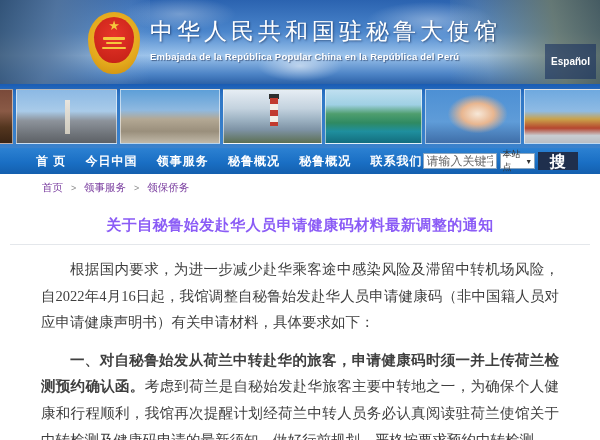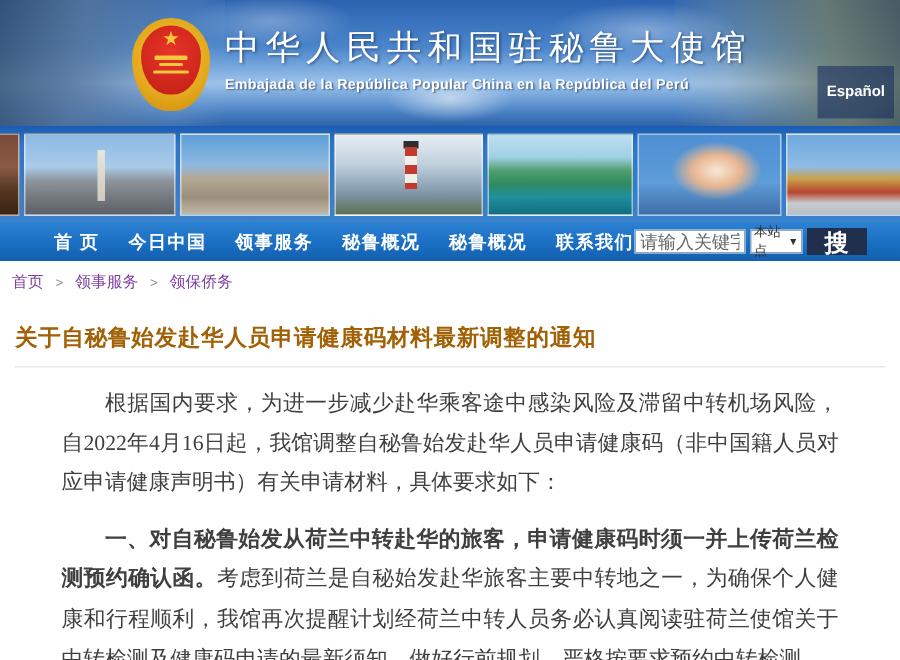--- a/index.html
+++ b/index.html
@@ -74,27 +74,27 @@
   .search-input { width:74px; height:16px; border:1px solid #8aa6c0; font-size:12px; padding:0 3px;
     color:#444; background:#fff; }
   .search-input::placeholder { color:#666; }
   .search-scope { width:40px; height:16px; background:#fff; border:1px solid #8aa6c0; font-size:9px; color:#333;
     display:flex; align-items:center; justify-content:space-between; padding:0 2px; cursor:pointer; }
   .chevron { font-size:7px; color:#333; }
   .search-btn { height:18px; background:#1f2f4d; color:#fff; font-size:16px; font-weight:bold;
     border:none; padding:0 5px; cursor:pointer; letter-spacing:1px; }
 
   
-  .breadcrumb { padding:7px 8px 5px; font-size:10.5px; color:#7b3fa0; background:#fff; }
+  .breadcrumb { padding:7px 8px 5px; font-size:10.5px; color:#7b3fa0; background:#fff;margin-left:34px; }
   .crumb { color:#7b3fa0; text-decoration:none; cursor:pointer; }
   .crumb-sep { color:#8a8a8a; margin:0 5px; font-size:9px; }
 
   
   .article { padding:16px 10px 0; }
-  .article-title { text-align:left; font-size:15px; font-weight:bold; color:#a16207;
+  .article-title { text-align:center; font-size:15px; font-weight:bold; color:#8b5cf6;
     font-family:"Liberation Serif","DejaVu Serif",serif; letter-spacing:.5px; }
   .article-date { text-align:center; font-size:10.5px; color:#9a9a9a; margin-top:7px; }
   .article-hr { border:0; border-top:1px solid #e4e7eb; margin:9px 0 0; }
   .article-body { margin:9px 20px 0; font-size:14.5px; line-height:26.6px; text-align:justify;
     color:#3f3f3f; font-family:"Liberation Serif","DejaVu Serif",serif; }
   .article-body p { margin:11px; text-indent:2em; }
 </style>
 </head>
 <body>
 

